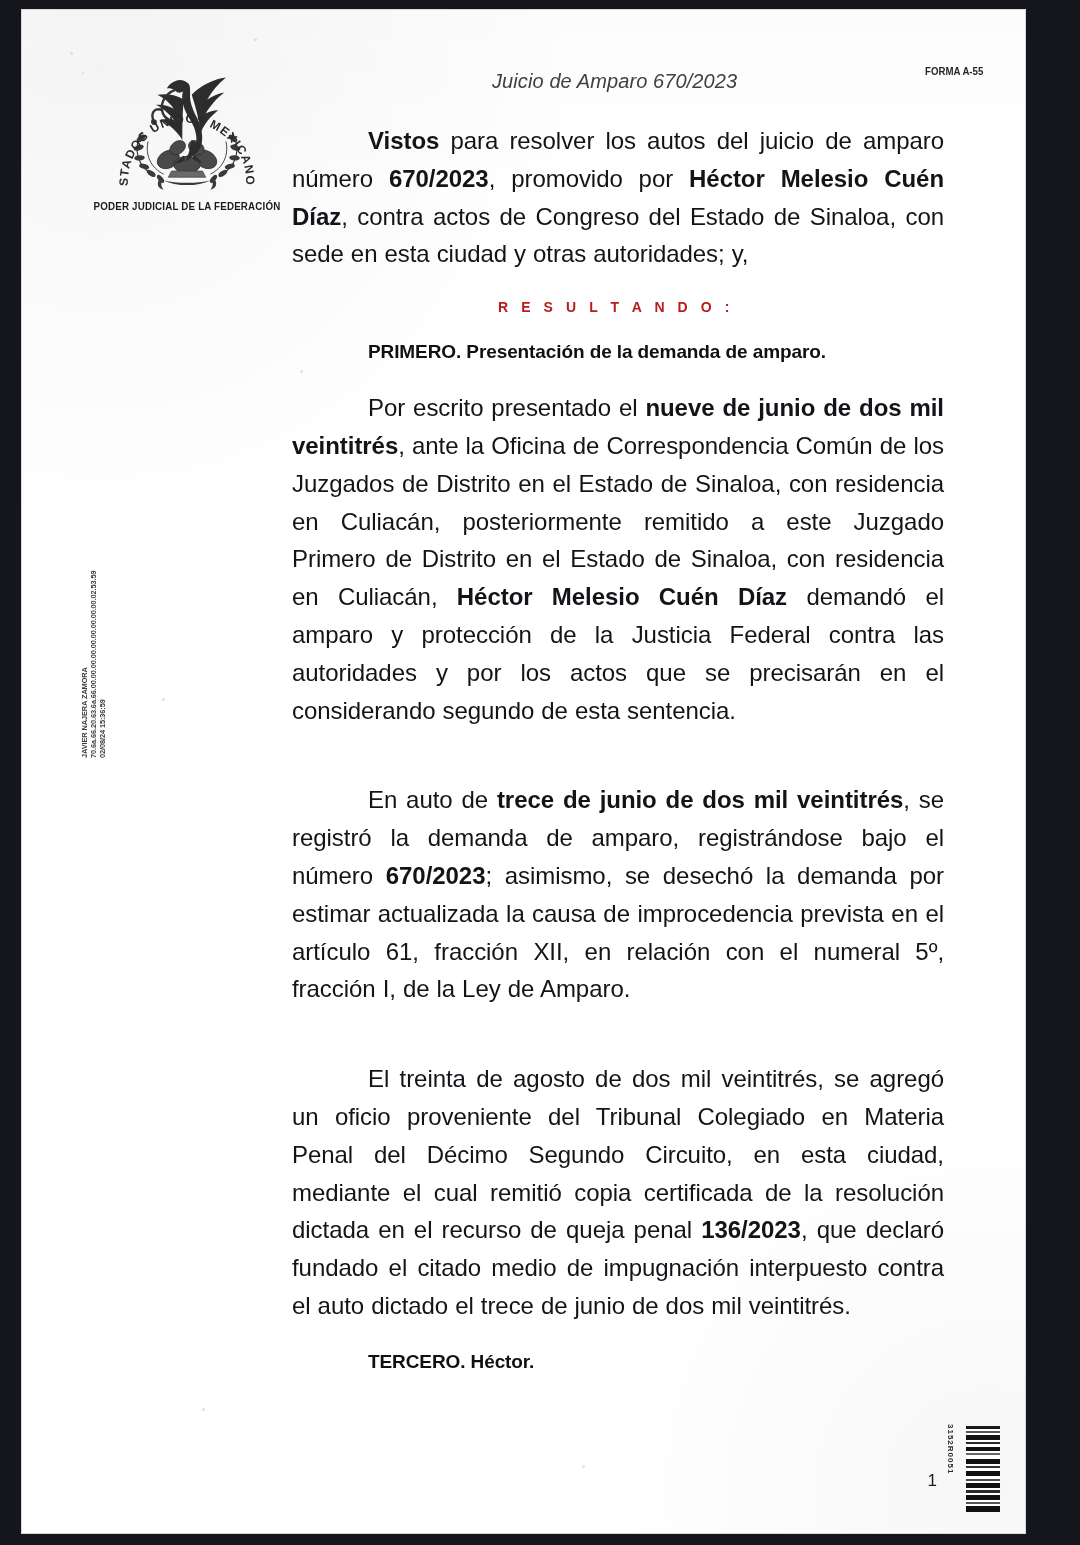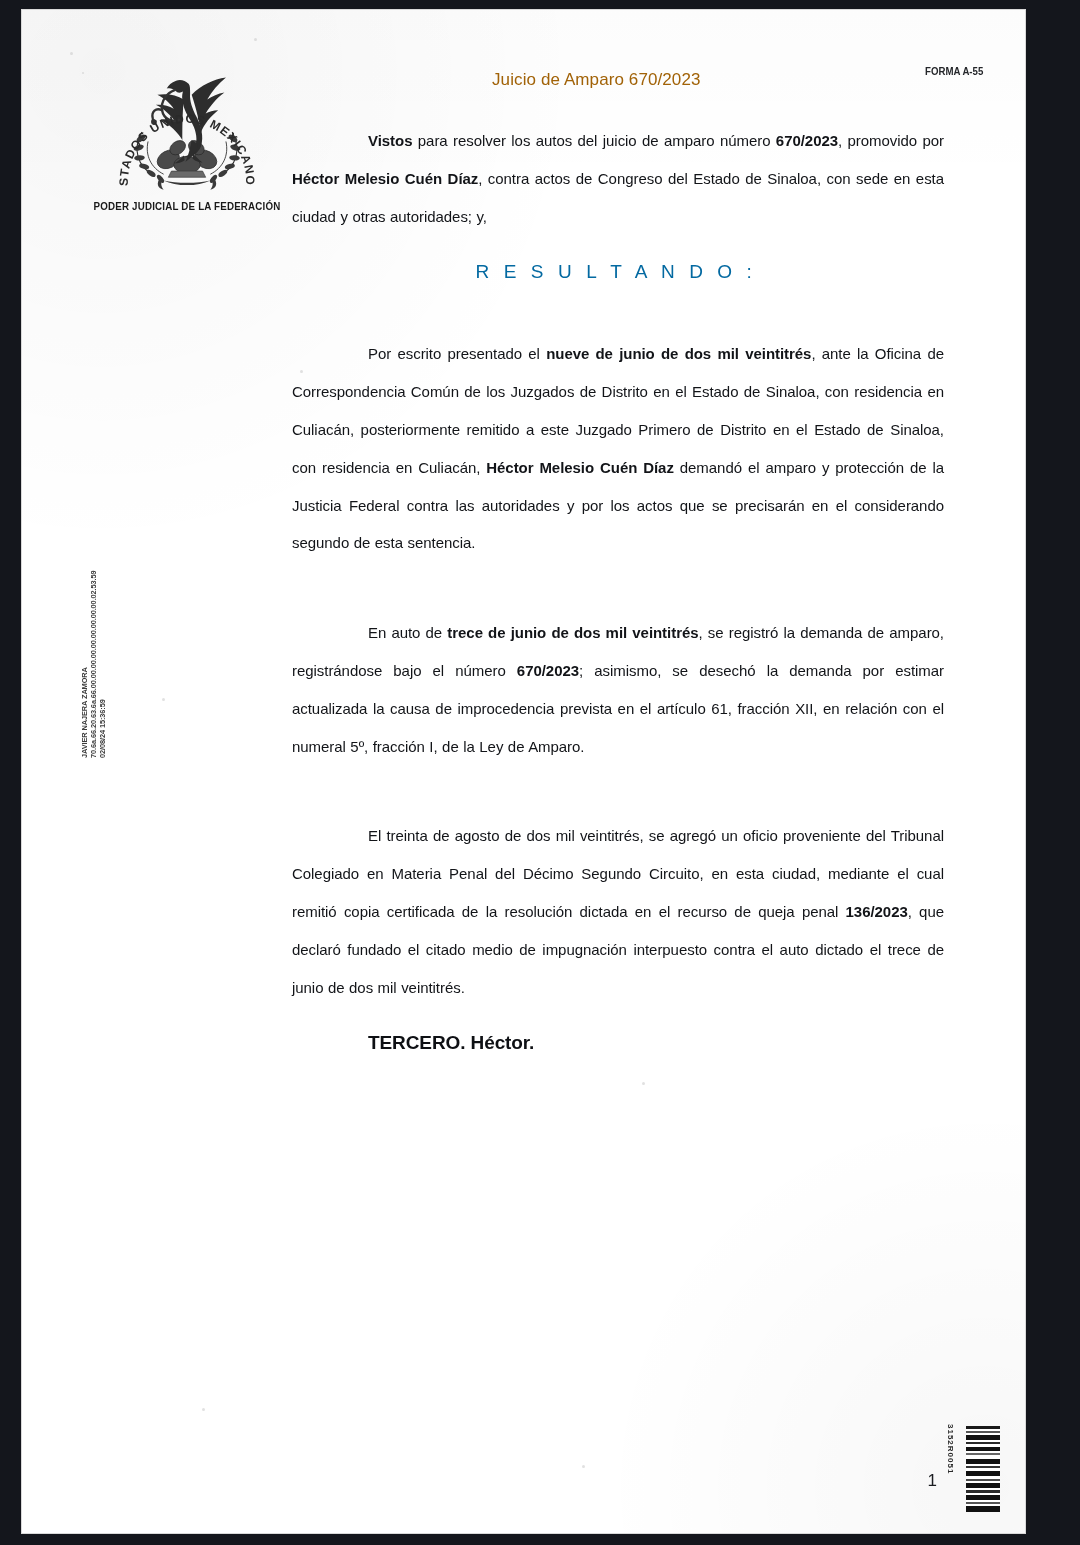--- a/index.html
+++ b/index.html
@@ -38,21 +38,21 @@
   }
   .emblem{width:160px;height:148px;display:block;margin:0 auto;}
   .emblem-caption{
     margin-top:4px;
     font-size:10.5px;font-weight:bold;letter-spacing:.2px;
     color:#1a1a1a;transform:scaleX(.93);transform-origin:center;
     white-space:nowrap;
   }
   .doc-header{
     position:absolute;left:470px;top:60px;
-    font-size:17px;color:#a16207;letter-spacing:.1px;
+    font-size:20px;color:#404040;letter-spacing:.1px;font-style:italic;
   }
   .forma-code{
     position:absolute;left:903px;top:55px;
     font-size:10.5px;font-weight:bold;color:#24262a;
     transform:scaleX(.92);transform-origin:left center;
     white-space:nowrap;
   }
 
   
   .sig-strip{
@@ -70,36 +70,36 @@
 
   
   .body-col{
     position:absolute;
     left:270px;top:112px;
     width:652px;
     color:#121418;
   }
   p.para{
     margin:0 0 0 0;
-    font-size:15px;
+    font-size:24px;
     line-height:37.8px;
     text-align:justify;
     text-indent:76px;
     letter-spacing:-.05px;
     word-spacing:.4px;
   }
   .spacer-md{height:26px;}
 
   h2.section-title{
     margin:0;
-    font-size:19px;
-    font-weight:normal;
+    font-size:14px;
+    font-weight:bold;
     text-align:center;
     letter-spacing:4.6px;
-    color:#0369a1;
+    color:#b91c1c;
     padding-right:4px;
   }
   h3.sub-title{
     margin:0;
     font-size:19px;
     font-weight:bold;
     text-indent:76px;
     color:#0e1014;
     letter-spacing:-.1px;
   }
@@ -256,20 +256,21 @@
     <div class="body-col">
 
       <p class="para"><b>Vistos</b><span> para resolver los autos del juicio de amparo número </span><b>670/2023</b><span>, promovido por </span><b>Héctor Melesio Cuén Díaz</b><span>, contra actos de Congreso del Estado de Sinaloa, con sede en esta ciudad y otras autoridades; y,</span></p>
 
       <div class="spacer-md"></div>
 
       <h2 class="section-title">R E S U L T A N D O :</h2>
 
       <div class="spacer-md"></div>
 
+      <h3 class="sub-title"><span>PRIMERO.</span><span> Presentación de la demanda de amparo.</span></h3>
 
       <div class="spacer-md"></div>
 
       <p class="para"><span>Por escrito presentado el </span><b>nueve de junio de dos mil veintitrés</b><span>, ante la Oficina de Correspondencia Común de los Juzgados de Distrito en el Estado de Sinaloa, con residencia en Culiacán, posteriormente remitido a este Juzgado Primero de Distrito en el Estado de Sinaloa, con residencia en Culiacán, </span><b>Héctor Melesio Cuén Díaz</b><span> demandó el amparo y protección de la Justicia Federal contra las autoridades y por los actos que se precisarán en el considerando segundo de esta sentencia.</span></p>
 
       <div class="spacer-md"></div>
 
 
       <div class="spacer-md"></div>
 

